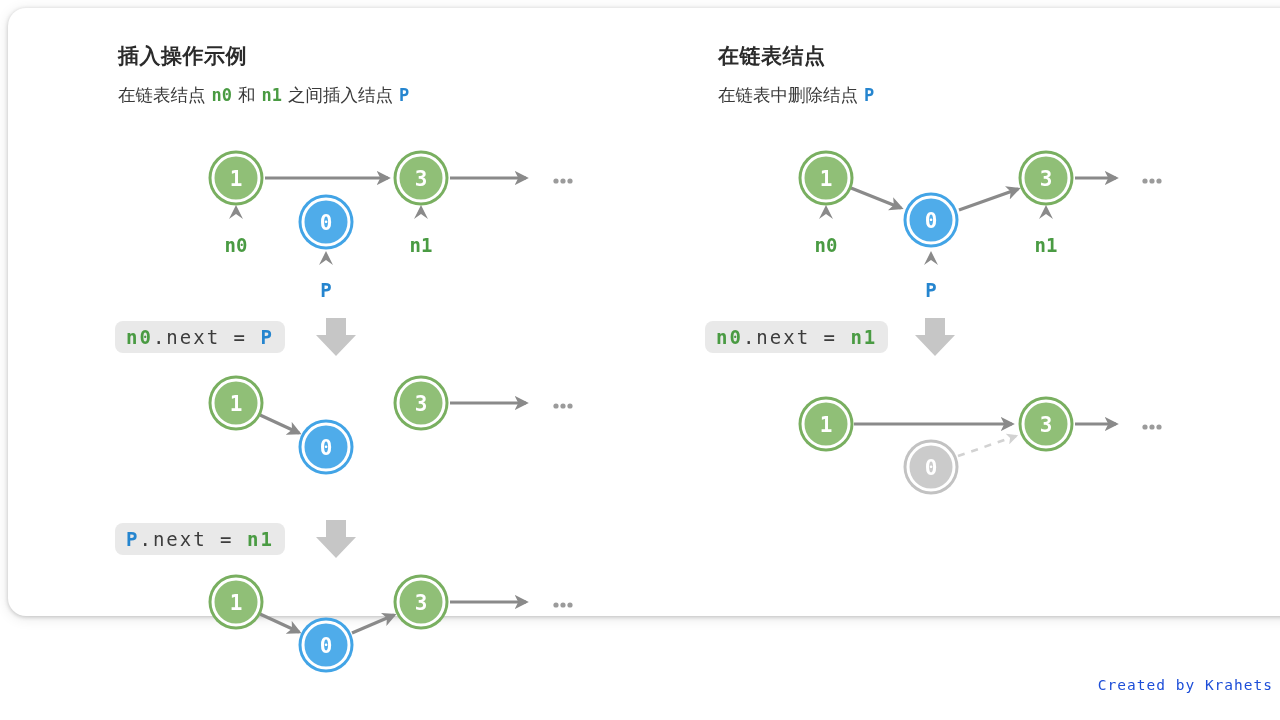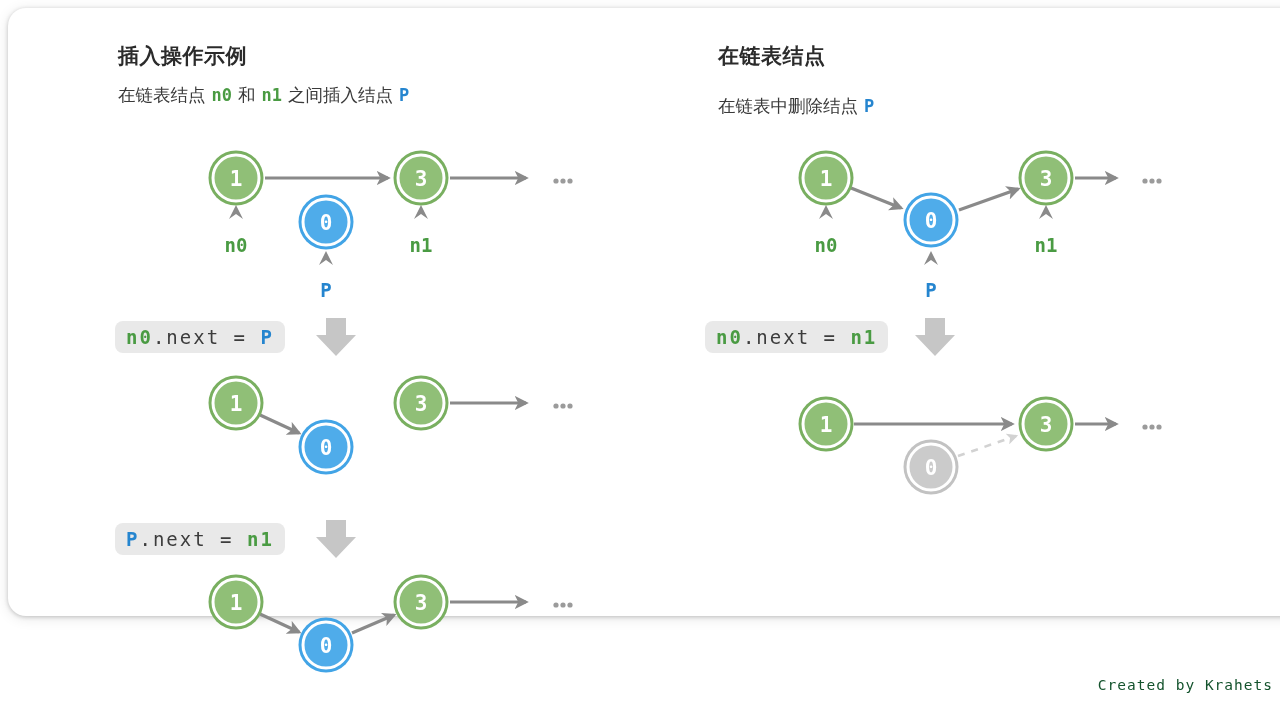--- a/index.html
+++ b/index.html
@@ -34,21 +34,21 @@
             font-size:19px; white-space:nowrap; }
 
   .code { position:absolute; display:inline-flex; align-items:center;
           height:32px; padding:0 11px; background:#e9e9e9; border-radius:8px;
           font-family:"DejaVu Sans Mono", monospace; font-size:19px;
           letter-spacing:2px; color:#3c3c3c; white-space:pre; }
   .code b { font-weight:bold; }
 
   .footer { position:absolute; right:47px; top:677px;
             font-family:"DejaVu Sans Mono", monospace; font-size:14.5px;
-            color:#14532d; letter-spacing:1px; }
+            color:#1d4ed8; letter-spacing:1px; }
 </style>
 </head>
 <body>
 
 <div id="stage">
   <div class="card"></div>
 
   <svg class="overlay" viewBox="0 0 1280 720">
     <defs>
       <marker id="ah" viewBox="0 0 10 10" refX="8" refY="5" markerWidth="4.4" markerHeight="4.4" orient="auto">
@@ -133,21 +133,21 @@
   <div class="node b" style="left:326px; top:447px;">0</div>
   <div class="node g" style="left:421px; top:403px;">3</div>
 
   <div class="code" style="left:115px; top:523px;"><b class="blue">P</b><span>.next = </span><b class="green">n1</b></div>
 
   <div class="node g" style="left:236px; top:602px;">1</div>
   <div class="node b" style="left:326px; top:645px;">0</div>
   <div class="node g" style="left:421px; top:602px;">3</div>
 
   <div class="title" style="left:718px; top:42px;">在链表结点</div>
-  <div class="subtitle" style="left:718px; top:94px;">
+  <div class="subtitle" style="left:718px; top:83px;">
     <span>在链表中删除结点</span><span class="sc blue">P</span>
   </div>
 
   <div class="node g" style="left:826px; top:178px;">1</div>
   <div class="node b" style="left:931px; top:220px;">0</div>
   <div class="node g" style="left:1046px; top:178px;">3</div>
   <div class="nlabel green" style="left:826px; top:245px;">n0</div>
   <div class="nlabel green" style="left:1046px; top:245px;">n1</div>
   <div class="nlabel blue" style="left:931px; top:290px;">P</div>
 

